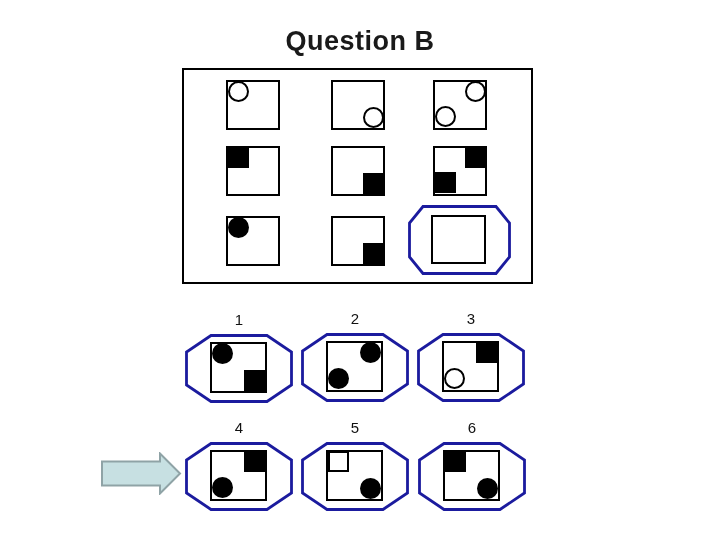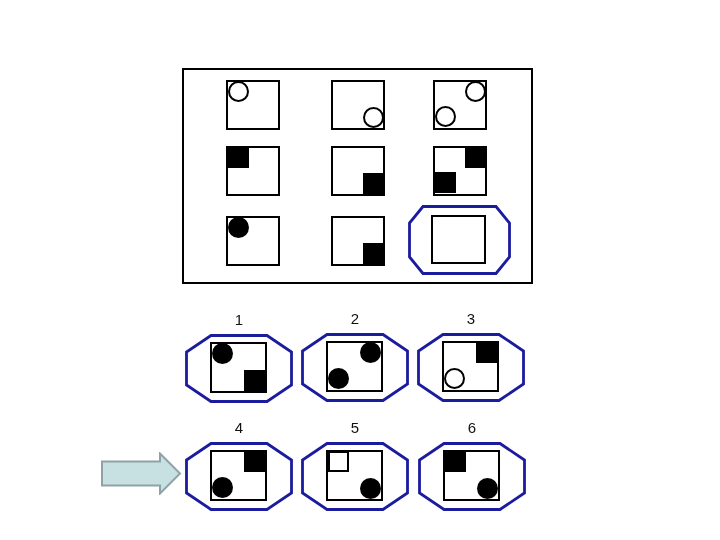--- a/index.html
+++ b/index.html
@@ -31,20 +31,21 @@
   .opt-label{
     position:absolute;top:-24px;left:0;width:100%;height:20px;line-height:20px;
     text-align:center;font-size:15px;color:#111;
   }
   .answer-arrow{position:absolute;left:101px;top:452px;}
 </style>
 </head>
 <body>
 
 <div class="slide">
+  <h1 class="page-title">Question B</h1>
   <div class="matrix-box" id="matrix-box">
       <div class="cell" style="left: 42px; top: 10px; width: 54px; height: 50px;">
         <div class="shape circle outline" style="width: 21px; height: 21px; left: -0.5px; top: -1.3px;"></div>
       </div>
       <div class="cell" style="left: 147px; top: 10px; width: 54px; height: 50px;">
         <div class="shape circle outline" style="width: 21px; height: 21px; left: 29.5px; top: 24.92px;"></div>
       </div>
       <div class="cell" style="left: 249px; top: 10px; width: 54px; height: 50px;">
         <div class="shape circle outline" style="width: 21px; height: 21px; left: 29.5px; top: -0.84px;"></div>
         <div class="shape circle outline" style="width: 21px; height: 21px; left: -0.5px; top: 24.46px;"></div>

